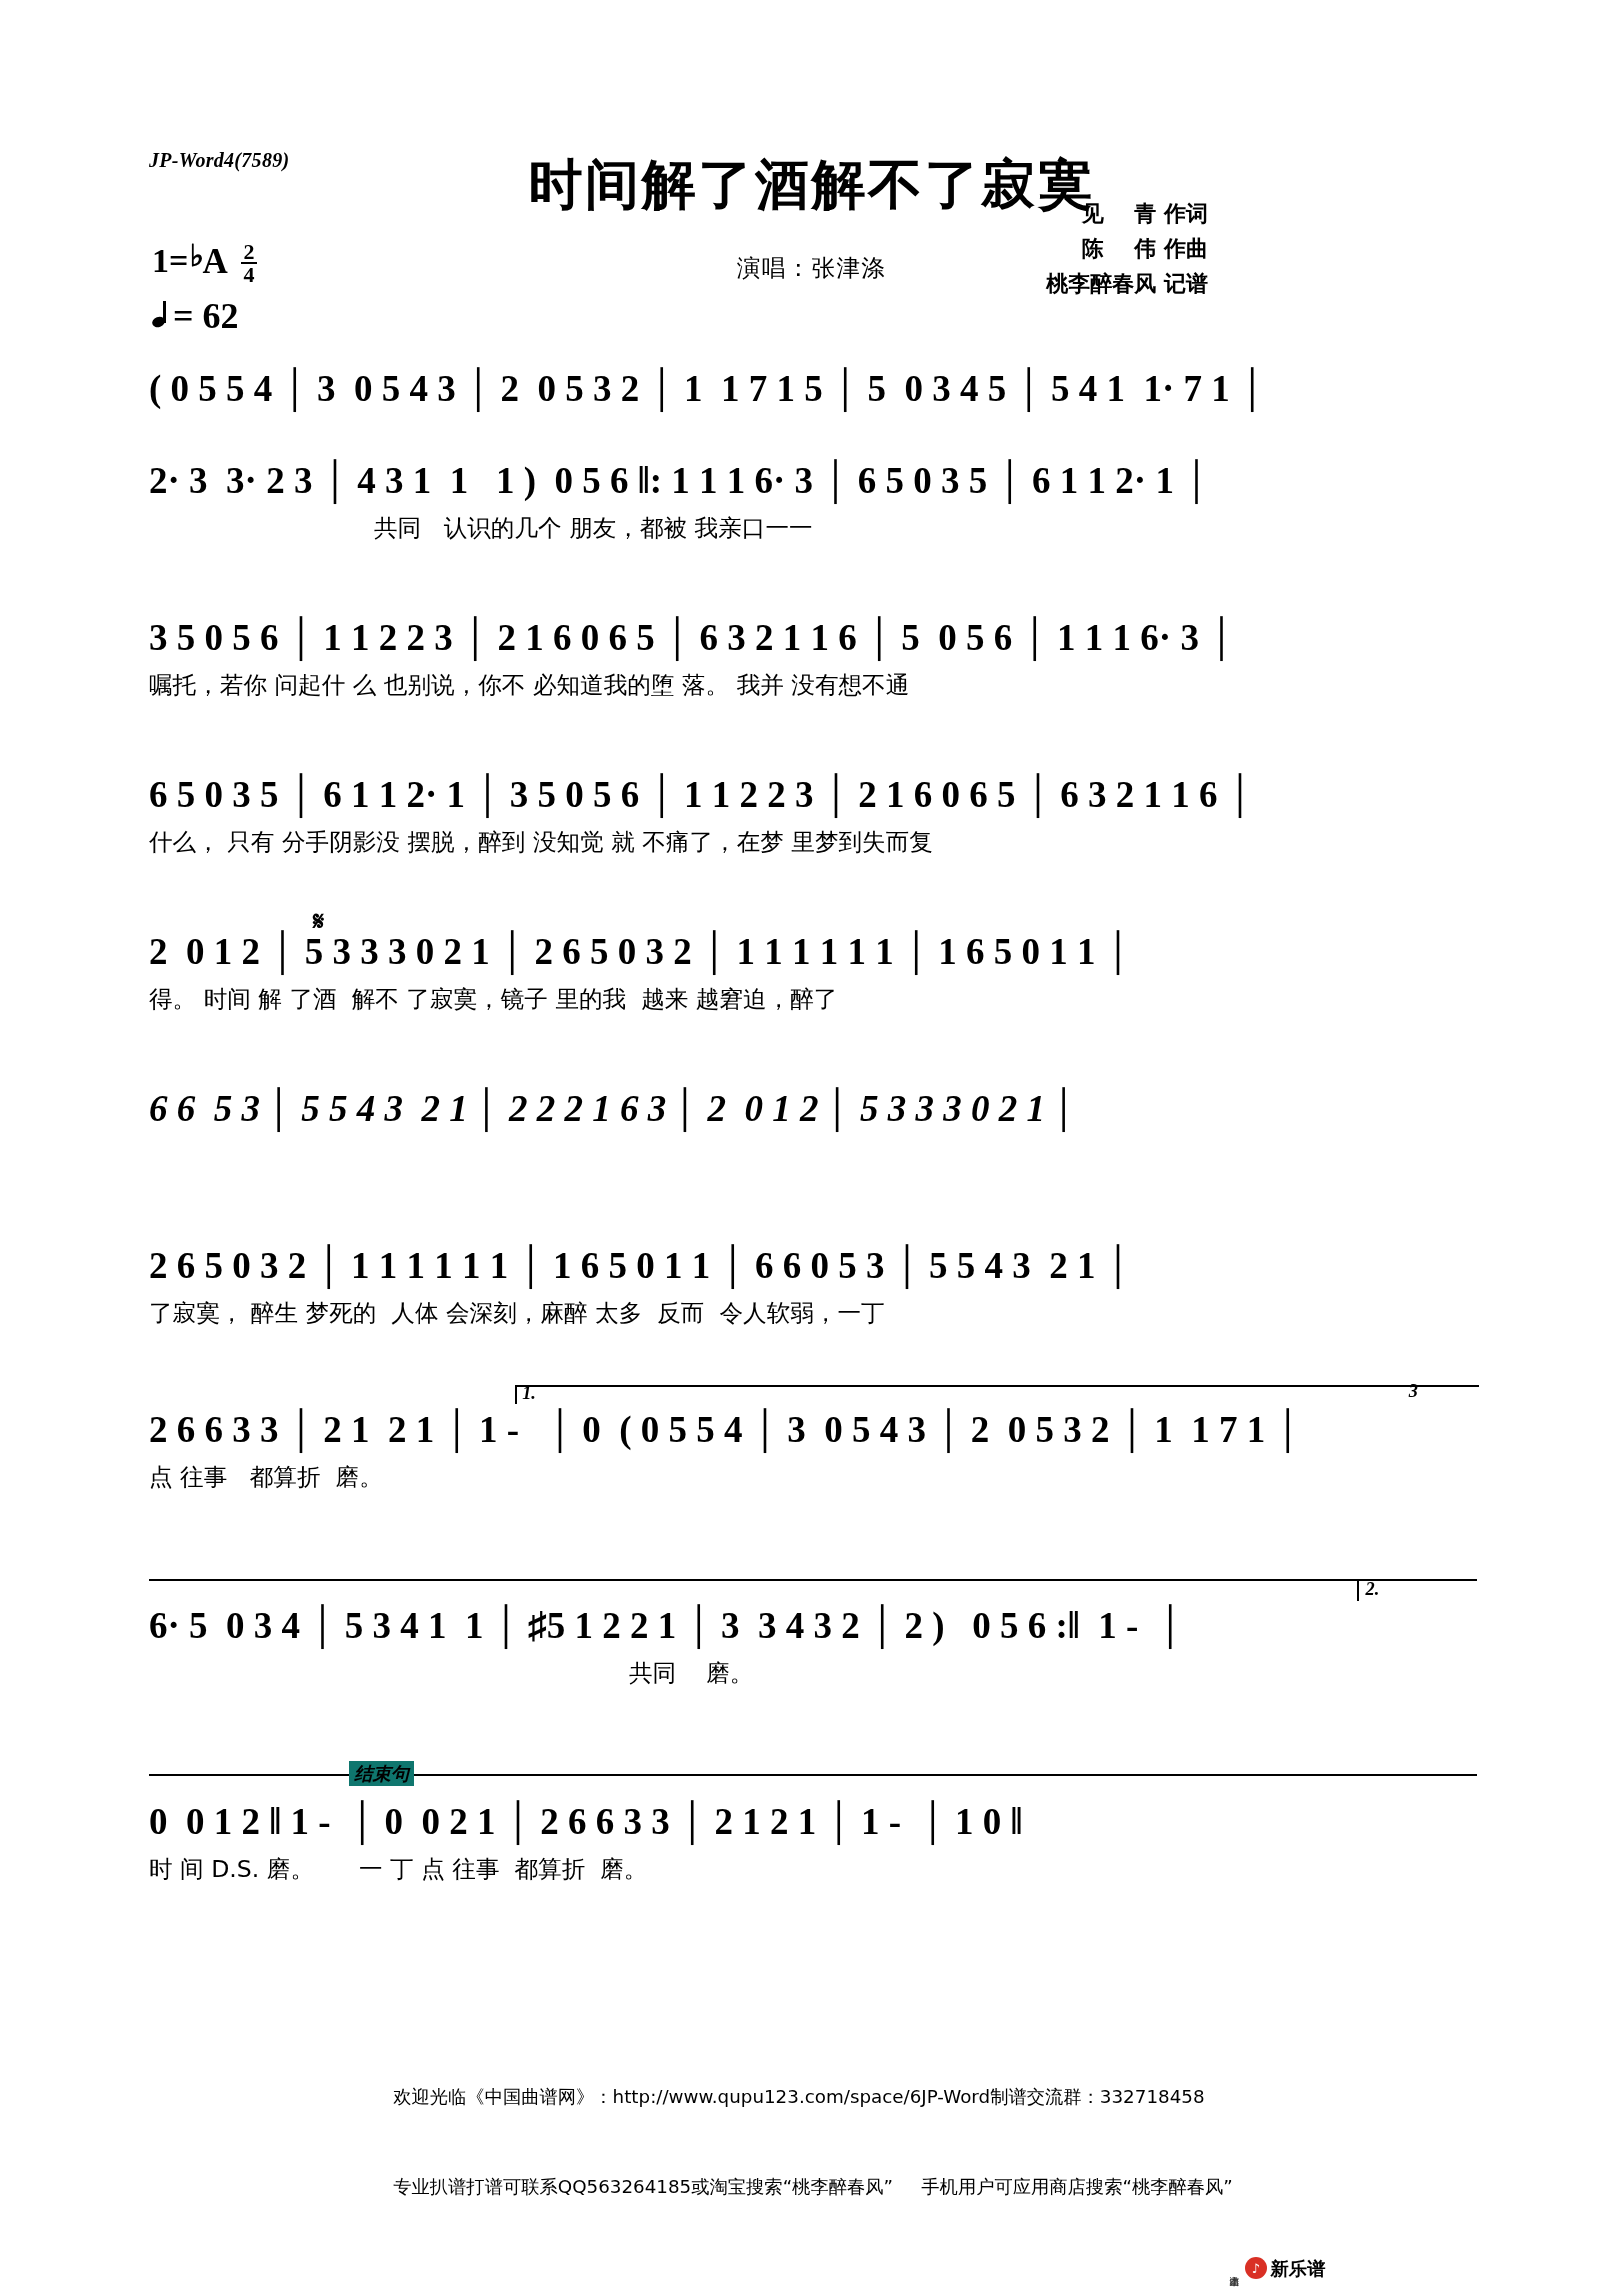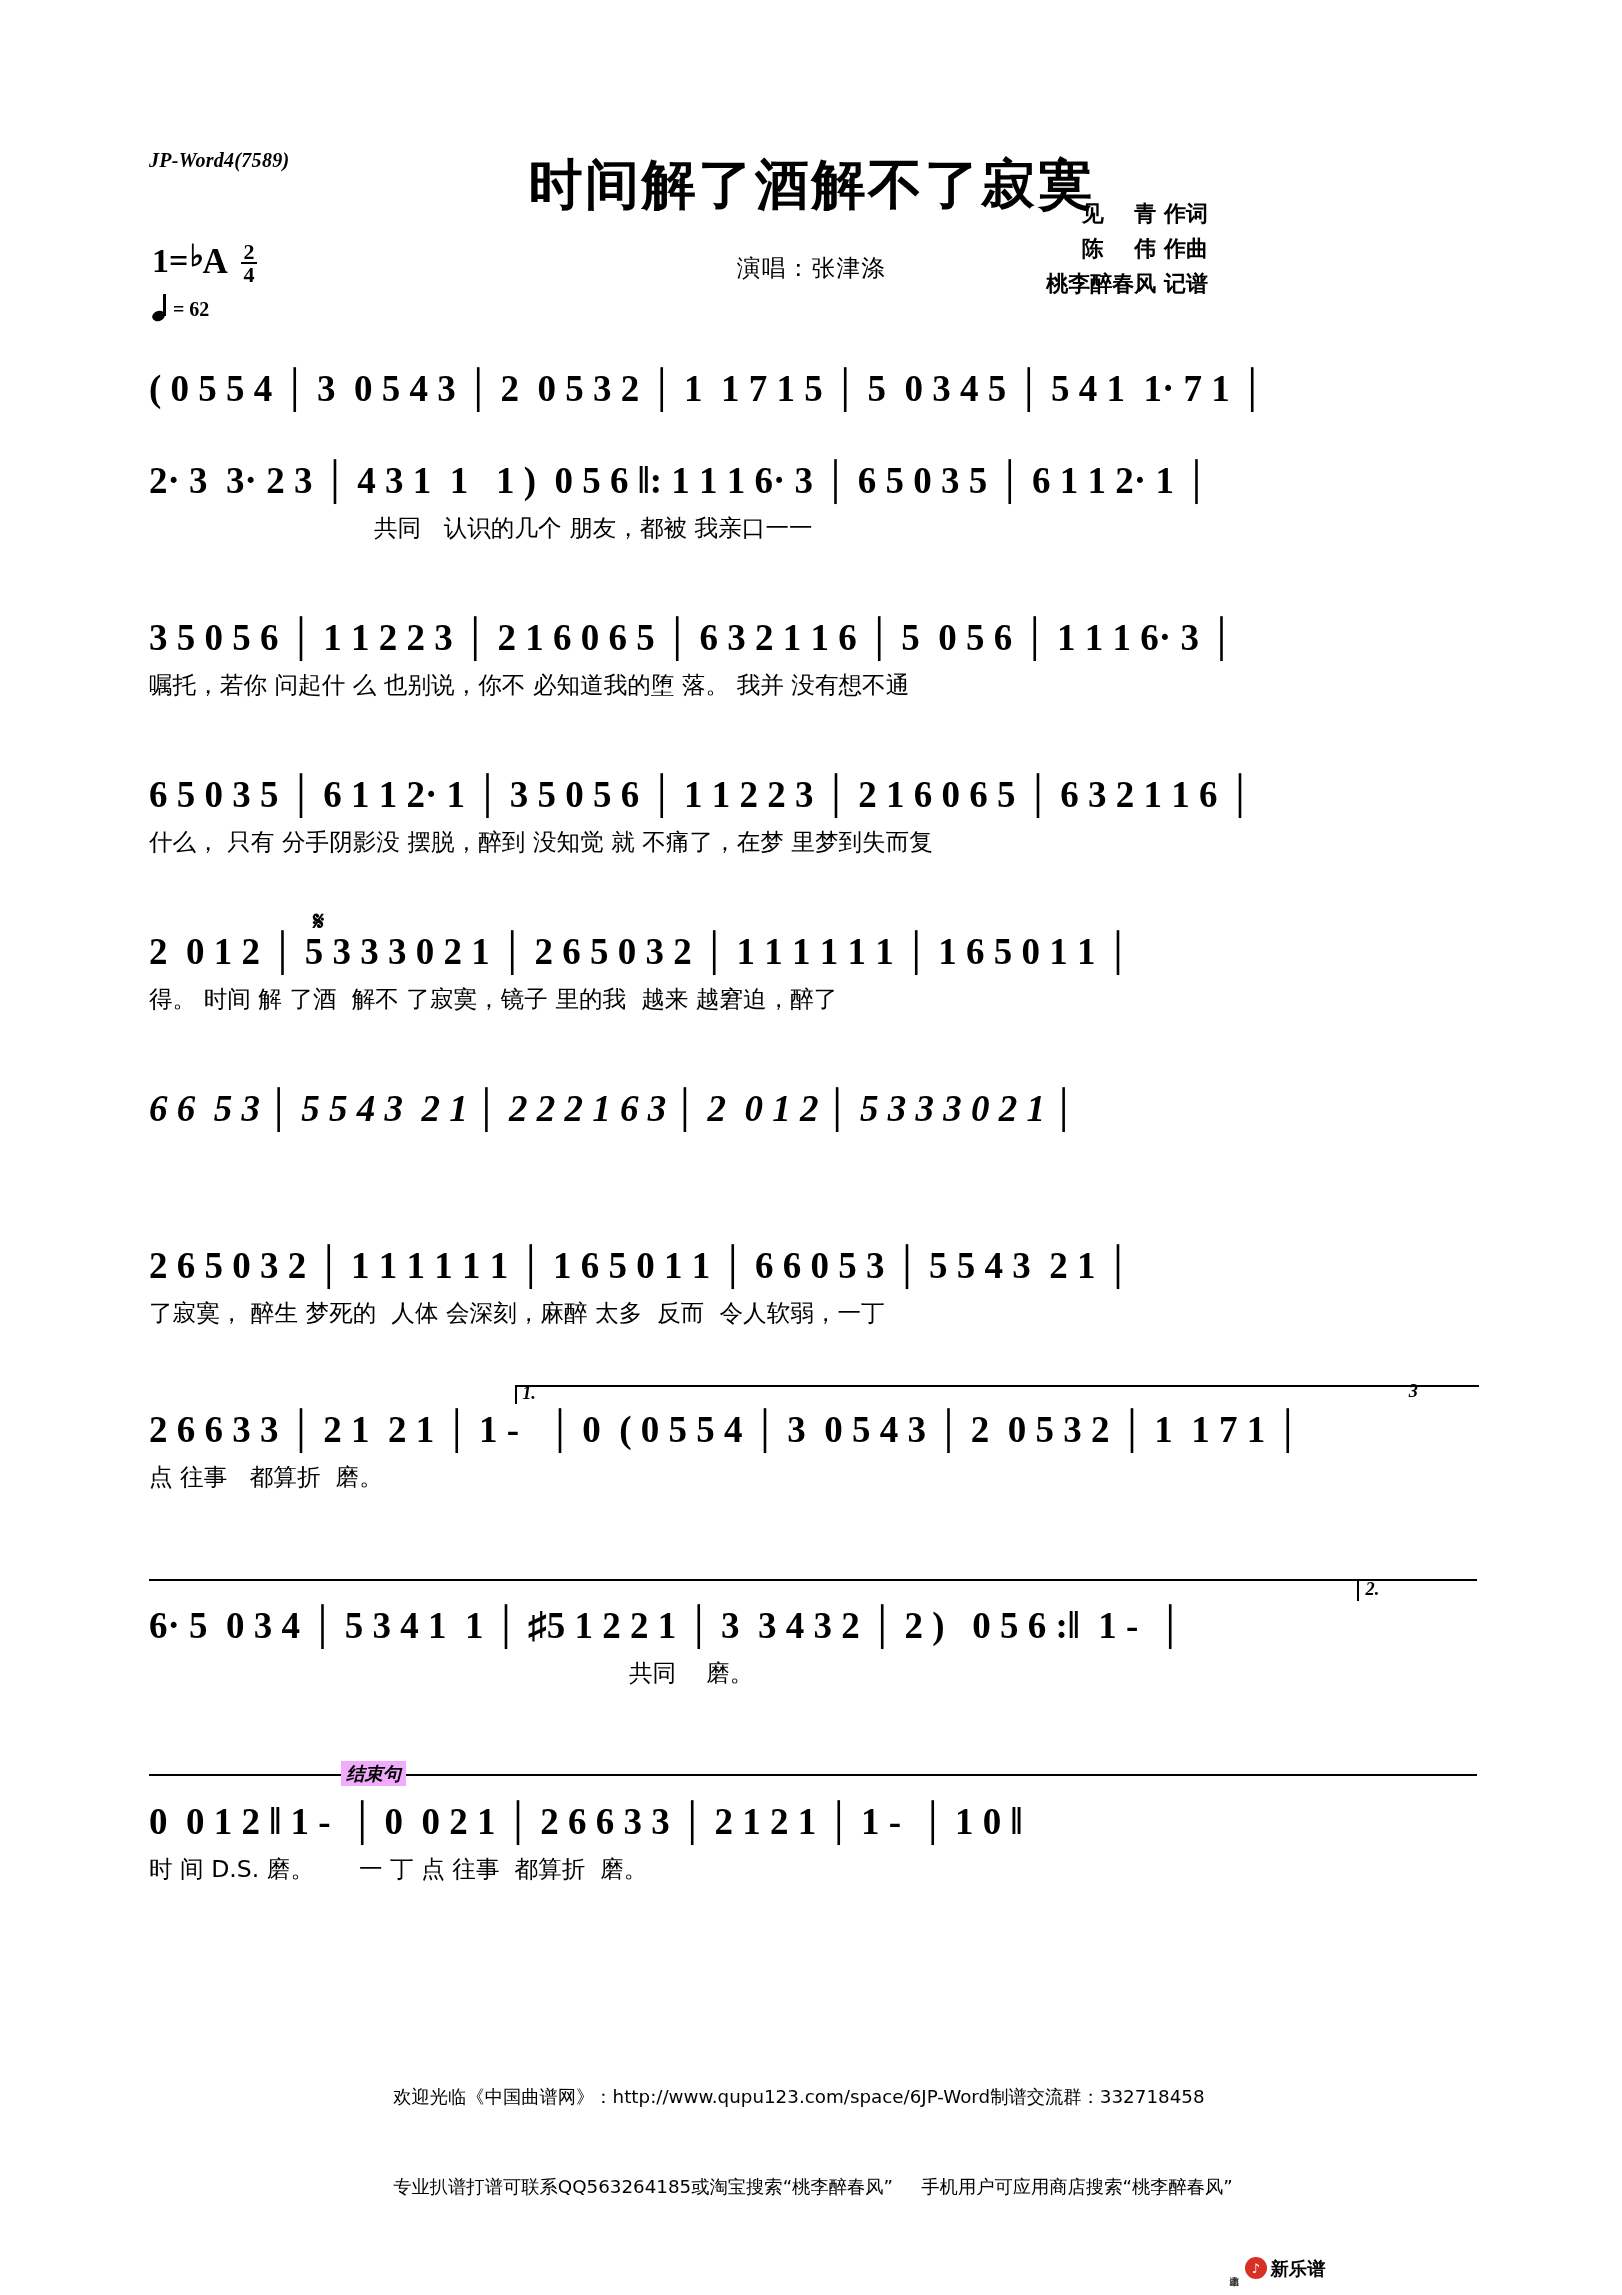--- a/index.html
+++ b/index.html
@@ -89,21 +89,21 @@
     line-height: 21px;
     text-align: center;
     font-weight: bold;
     position: relative;
     top: -1.3px;
   }
   .meter .num { display:block; border-bottom: 2.6px solid #000; padding: 0 2.6px;}
   .meter .den { display:block; padding: 0 2.6px;}
   .tempo {
     margin-top: 9.2px;
-    font-size: 20px;
+    font-size: 36px;
     font-weight: bold;
     display: flex;
     align-items: center;
     text-align: center;
   }
   .note-glyph {
     display: inline-block;
     width: 17px;
     height: 29px;
     position: relative;
@@ -277,21 +277,21 @@
     <div style="position:absolute; left:0px; top:-23.6px; width:1328px; border-top:2px solid #000;"></div>
     <div style="position:absolute; right:118px; top:-23.6px; height:22px; border-left:2px solid #000;">
       <span class="tiny-label" style="position:absolute; left:6.5px; top:0px;">2.</span>
     </div>
     <div class="notes-row">6· 5  0 3 4 │ 5 3 4 1  1 │ ♯5 1 2 2 1 │ 3  3 4 3 2 │ 2 )   0 5 6 :‖  1 -  │</div>
     <div class="lyric-row">                                                                共同    磨。</div>
   </div>
 
   <div class="staff" style="top:1799px;">
     <div style="position:absolute; left:0px; top:-25px; width:1328px; border-top:2px solid #000;"></div>
-    <div style="position:absolute; left:192px; top:-38px; background:#f0abfc; padding:0 5.2px;" class="tiny-label">结束句</div>
+    <div style="position:absolute; left:200px; top:-38px; background:#0f766e; padding:0 5.2px;" class="tiny-label">结束句</div>
     <div class="notes-row">0  0 1 2 ‖ 1 -  │ 0  0 2 1 │ 2 6 6 3 3 │ 2 1 2 1 │ 1 -  │ 1 0 ‖</div>
     <div class="lyric-row">时 间 D.S. 磨。      一 丁 点 往事  都算折  磨。</div>
   </div>
 
   <div class="footer">
     <div class="col">
       <div>欢迎光临《中国曲谱网》：http://www.qupu123.com/space/6</div>
       <div>专业扒谱打谱可联系QQ563264185或淘宝搜索“桃李醉春风”</div>
     </div>
     <div class="col right">

